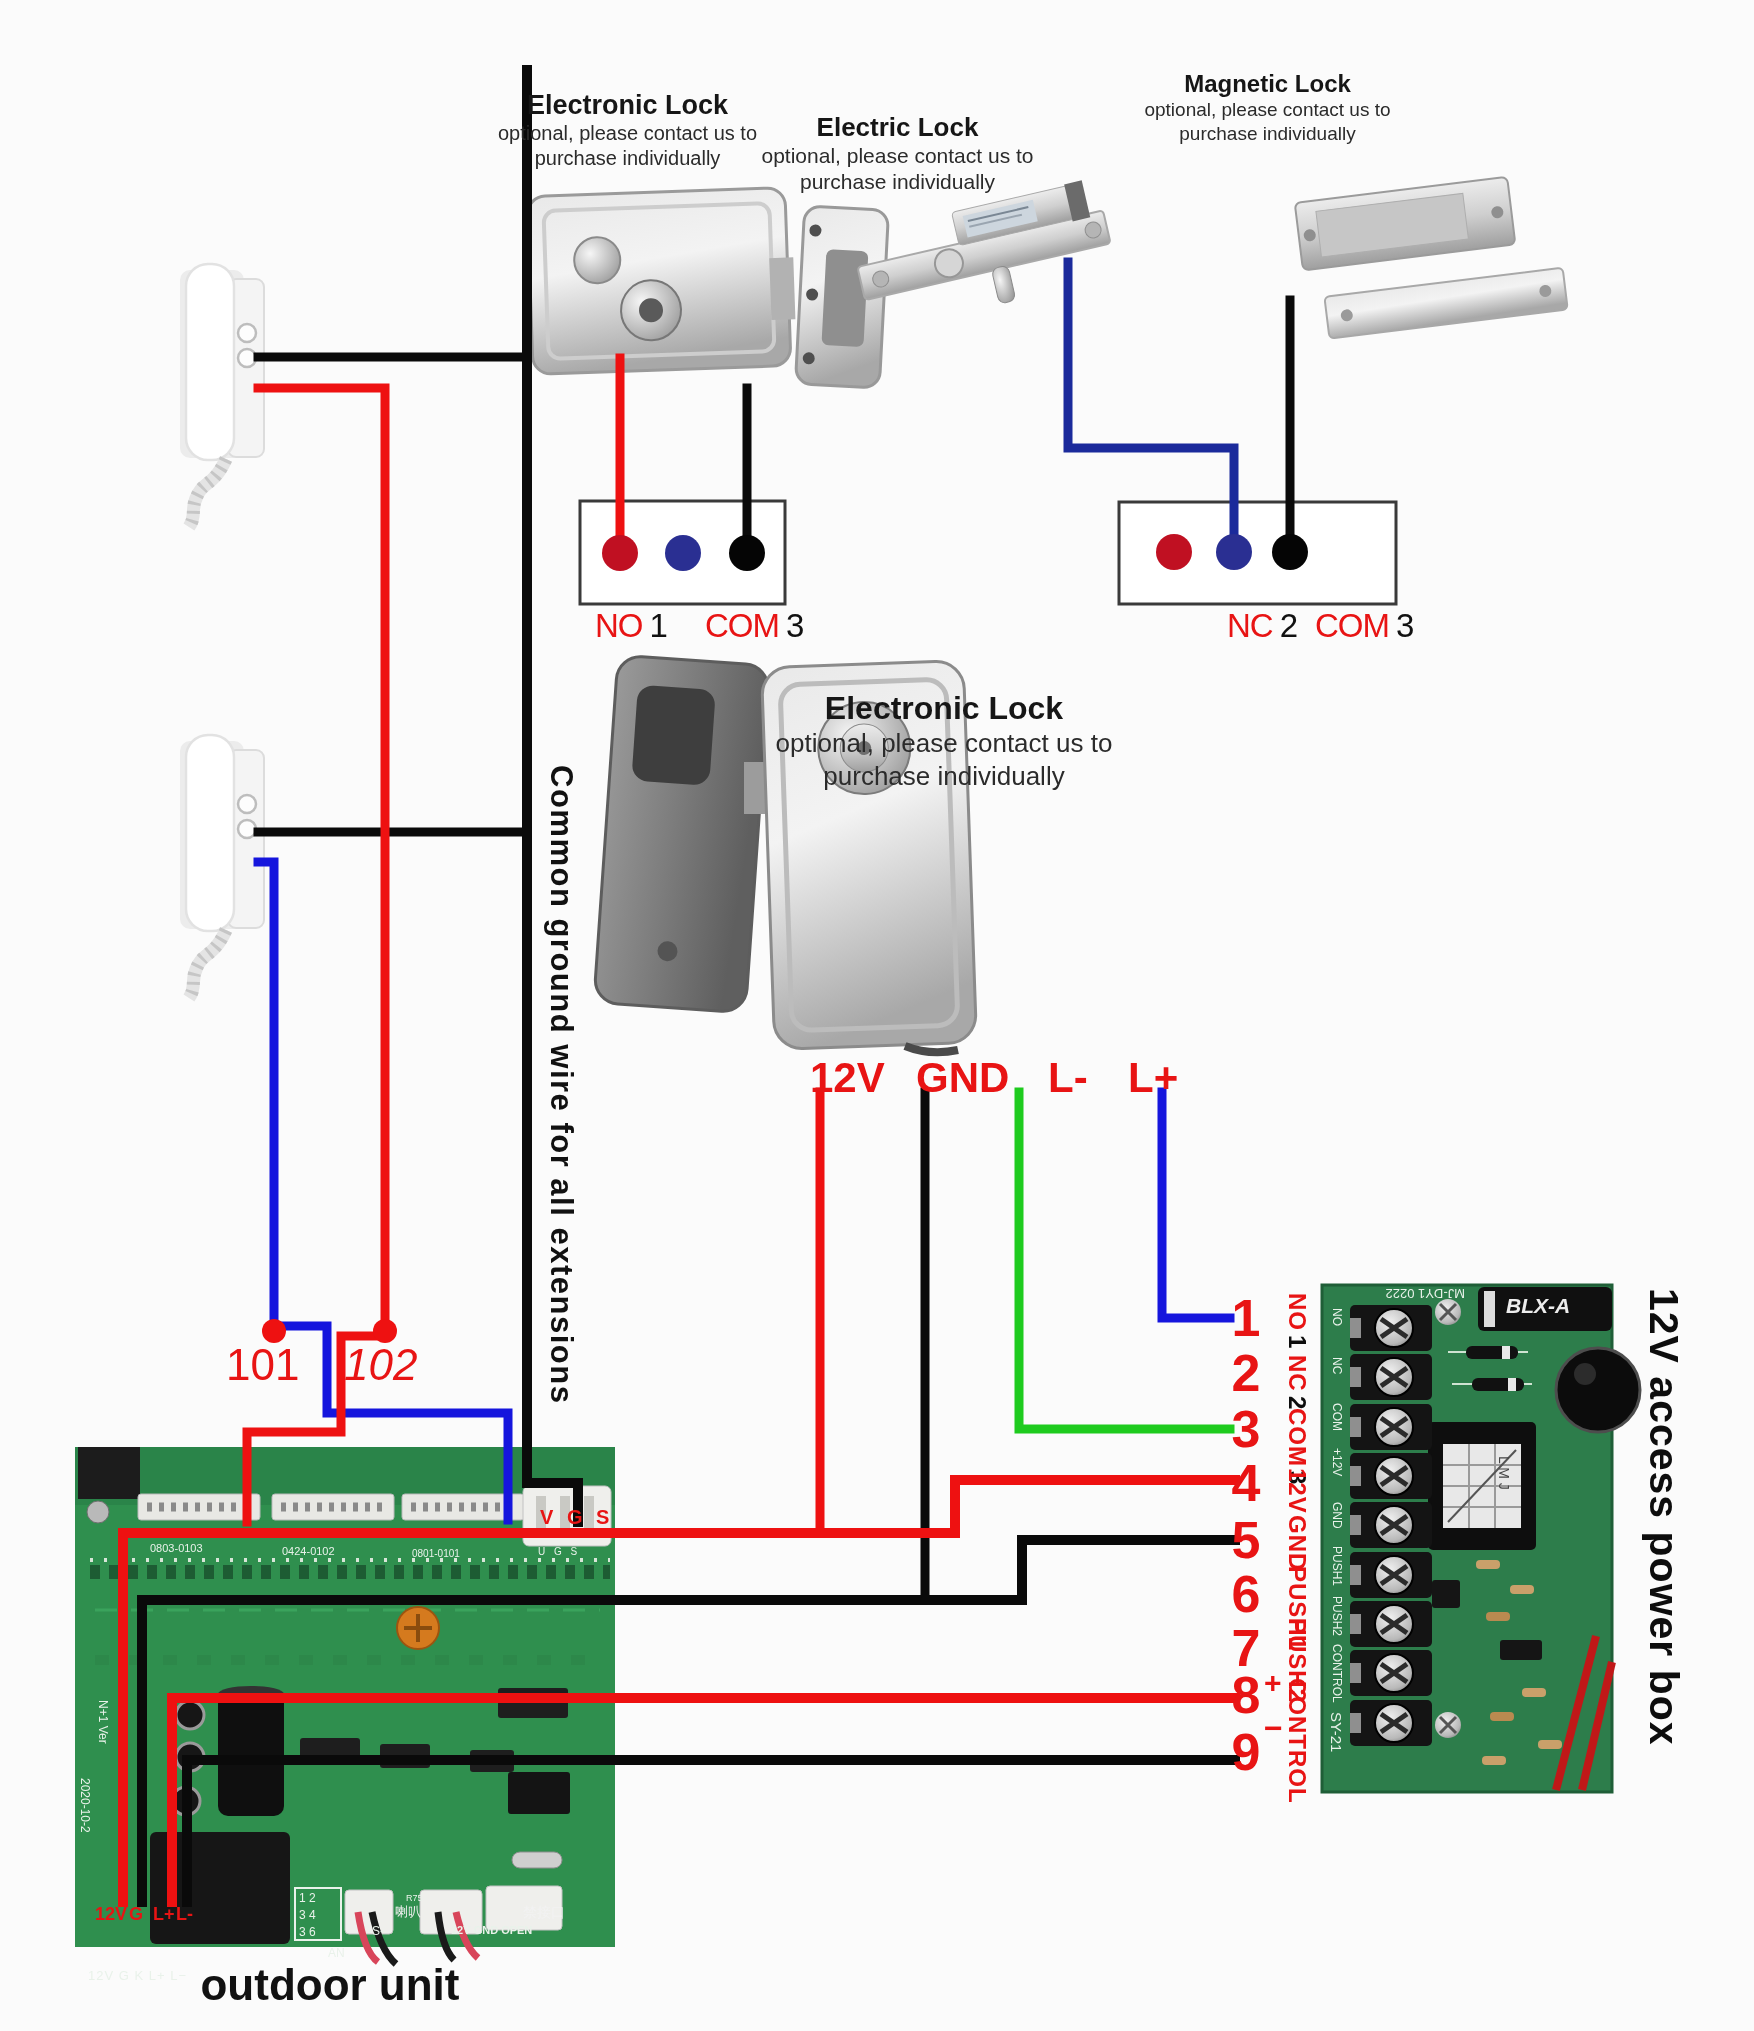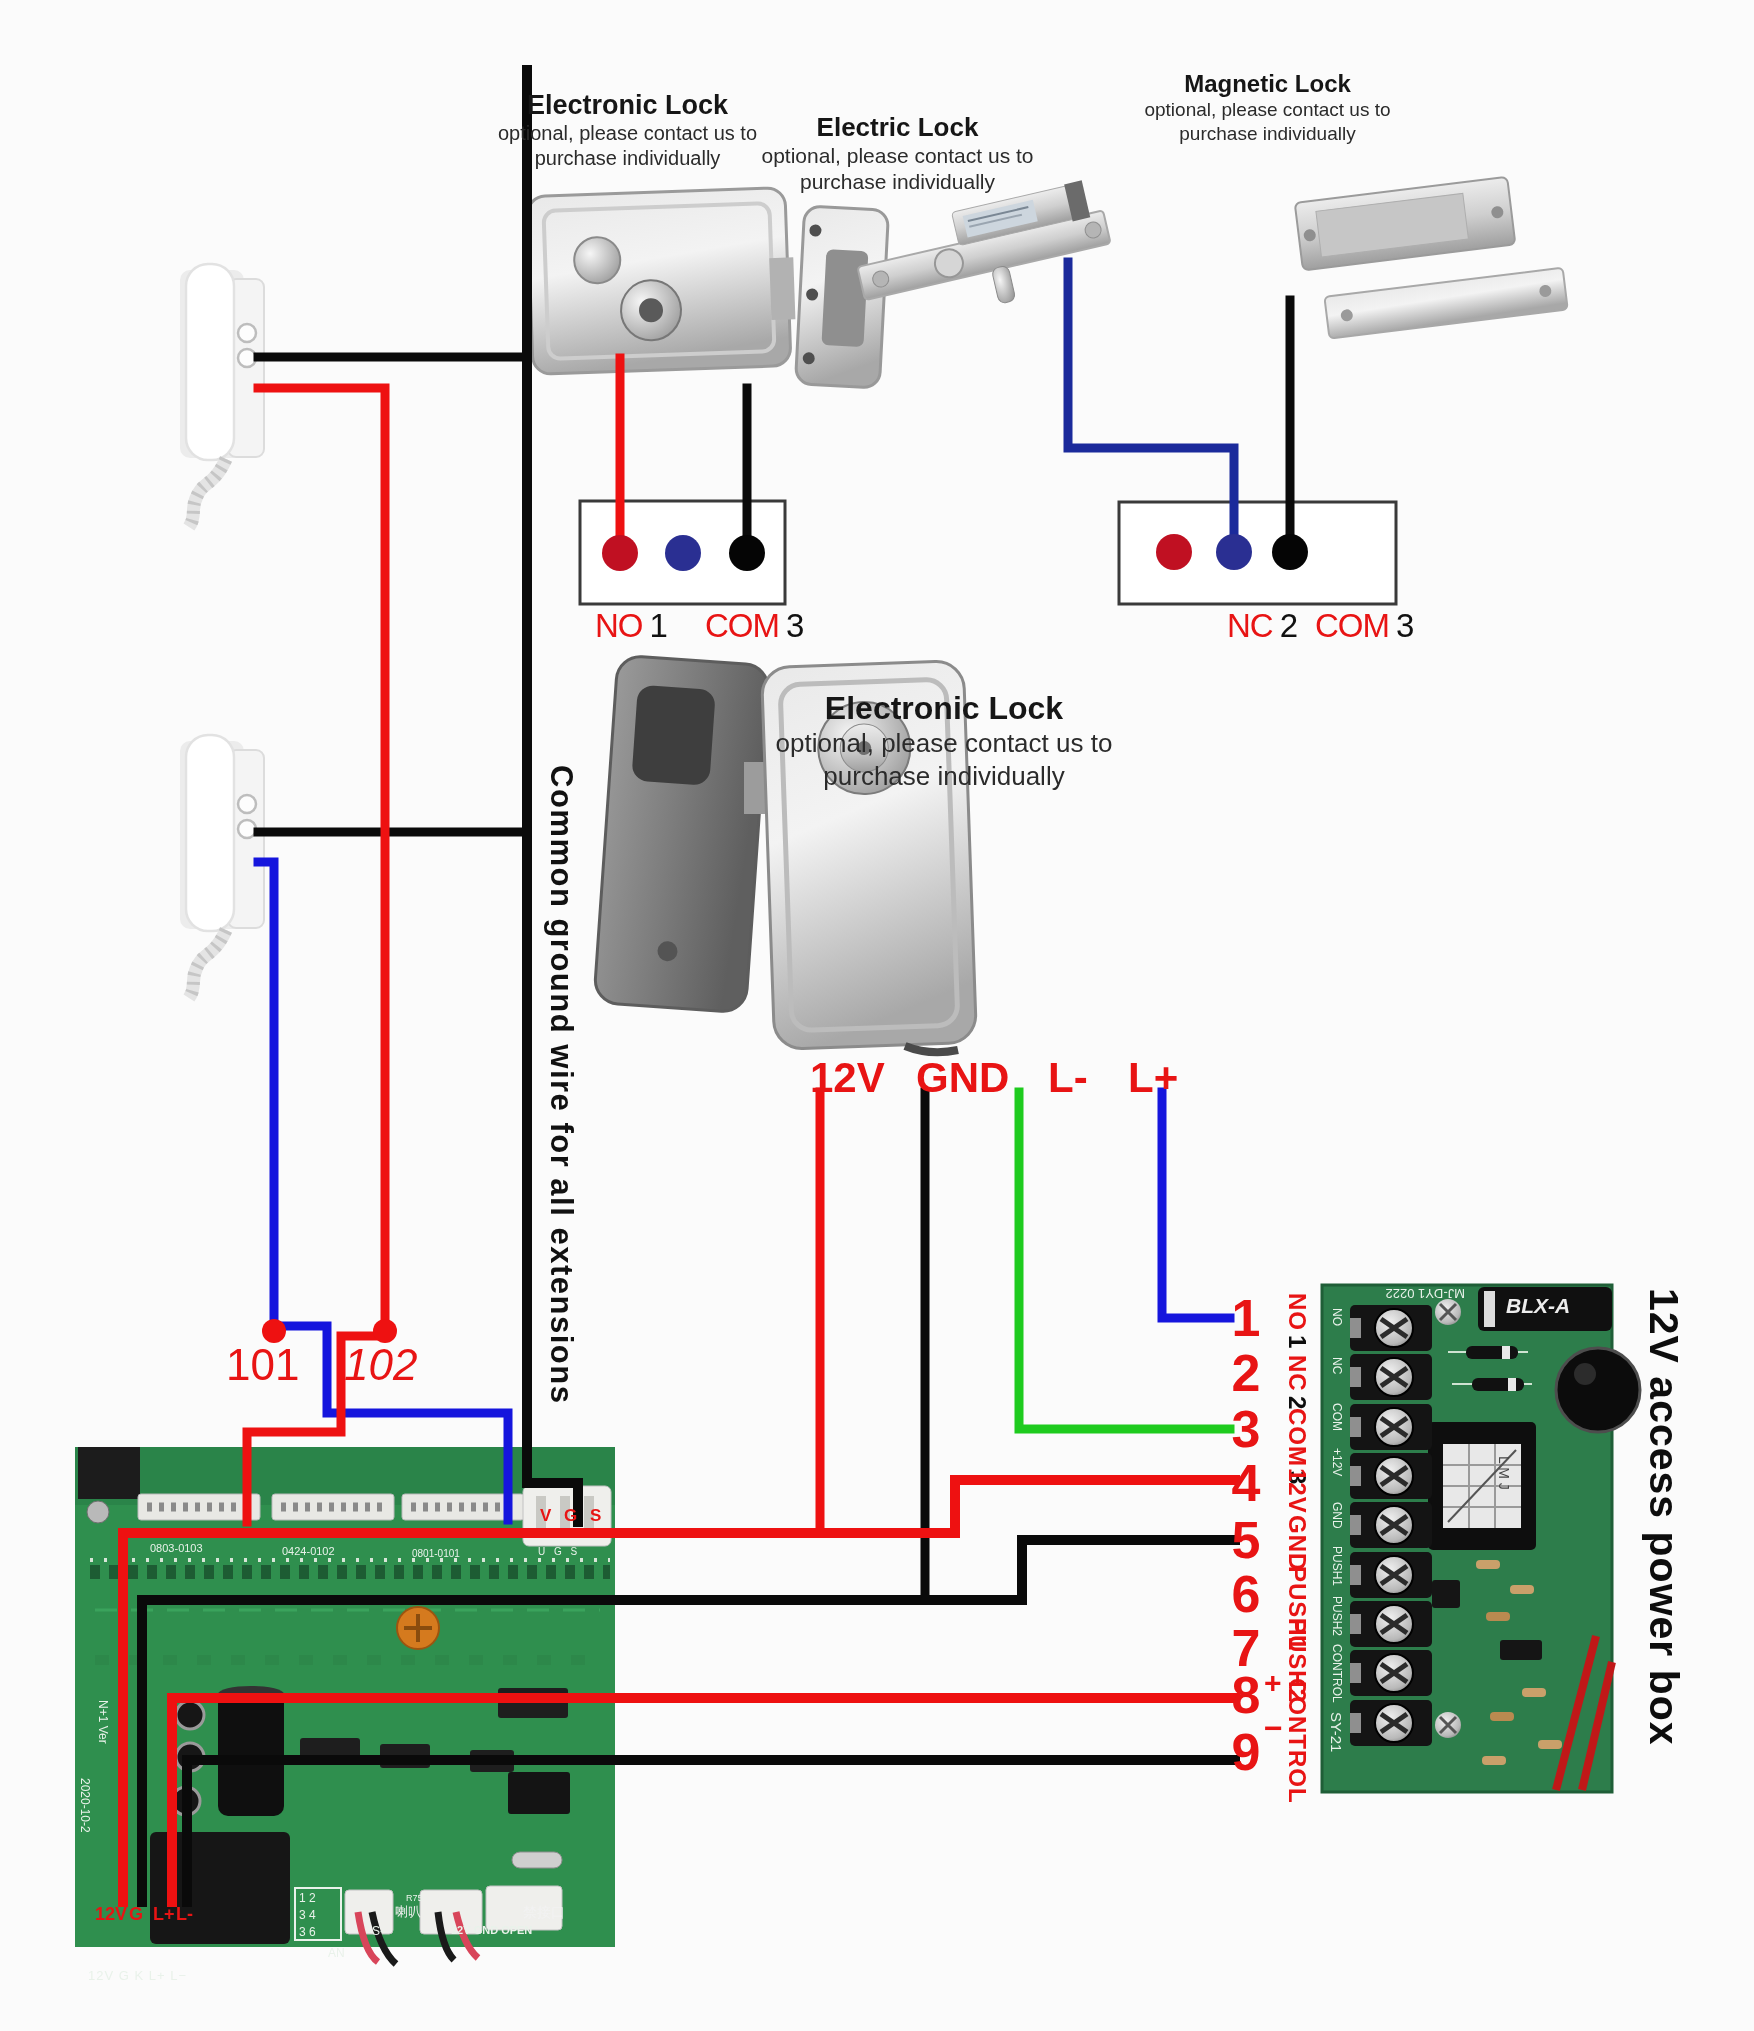--- a/index.html
+++ b/index.html
@@ -363,30 +363,31 @@
 <div class="txt silk" style="left:1345px;top:1286px;width:120px;font-size:13px;transform:rotate(180deg);">MJ-DY1 0222</div>
 <div class="txt" style="left:1506px;top:1294px;font-size:21px;font-weight:bold;font-style:italic;color:#ededed;">BLX-A</div>
 <div class="txt silkv" style="left:1496px;top:1456px;font-size:14px;color:#444;">L M J</div>
 
 <div class="txt vtext" style="left:1640px;top:1288px;height:500px;font-size:41px;font-weight:bold;color:#0d0d0d;letter-spacing:1px;">12V access power box</div>
 
 <div class="txt silk" style="left:150px;top:1542px;font-size:11px;">0803-0103</div>
 <div class="txt silk" style="left:282px;top:1545px;font-size:11px;">0424-0102</div>
 <div class="txt silk" style="left:412px;top:1548px;font-size:10px;">0801-0101</div>
 <div class="txt silk" style="left:538px;top:1546px;font-size:10px;letter-spacing:3px;">U G S</div>
-<div class="txt red" style="left:540px;top:1506px;font-size:17px;font-weight:bold;letter-spacing:4px;">V G S</div>
+<div class="txt red" style="left:540px;top:1506px;font-size:20px;font-weight:bold;letter-spacing:4px;">V G S</div>
 <div class="txt silkv" style="left:96px;top:1700px;font-size:12px;">N+1 Ver</div>
 <div class="txt silkv" style="left:78px;top:1778px;font-size:12px;">2020-10-2</div>
 <div class="txt silk" style="left:299px;top:1890px;font-size:12px;line-height:17px;white-space:pre;"><span>1 2</span><br><span>3 4</span><br><span>3 6</span></div>
 <div class="txt red" style="left:95px;top:1904px;font-size:18px;font-weight:bold;">12V</div>
 <div class="txt red" style="left:129px;top:1904px;font-size:18px;font-weight:bold;">G</div>
 <div class="txt red" style="left:153px;top:1904px;font-size:18px;font-weight:bold;">L+</div>
 <div class="txt red" style="left:176px;top:1904px;font-size:18px;font-weight:bold;">L-</div>
 <div class="txt silk" style="left:88px;top:1925px;font-size:13px;letter-spacing:1px;margin-top:43px;">12V  G  K  L+  L−</div>
 <div class="txt silk" style="left:328px;top:1924px;font-size:12px;margin-top:22px;">AN</div>
 <div class="txt silk" style="left:368px;top:1924px;font-size:12px;">-S-</div>
 <div class="txt" style="left:395px;top:1903px;font-size:13px;color:#f0f0f0;">喇叭</div>
 <div class="txt silk" style="left:406px;top:1893px;font-size:9px;">R75</div>
 <div class="txt silk" style="left:451px;top:1924px;font-size:11px;font-weight:bold;">12V GND OPEN</div>
 <div class="txt" style="left:523px;top:1904px;font-size:14px;color:#f2f2f2;">禁接口</div>
 
+<div class="txt" style="left:180px;top:1960px;width:300px;text-align:center;font-size:44px;font-weight:bold;color:#111;">outdoor unit</div>
 
 </div>
 
 </body></html>

